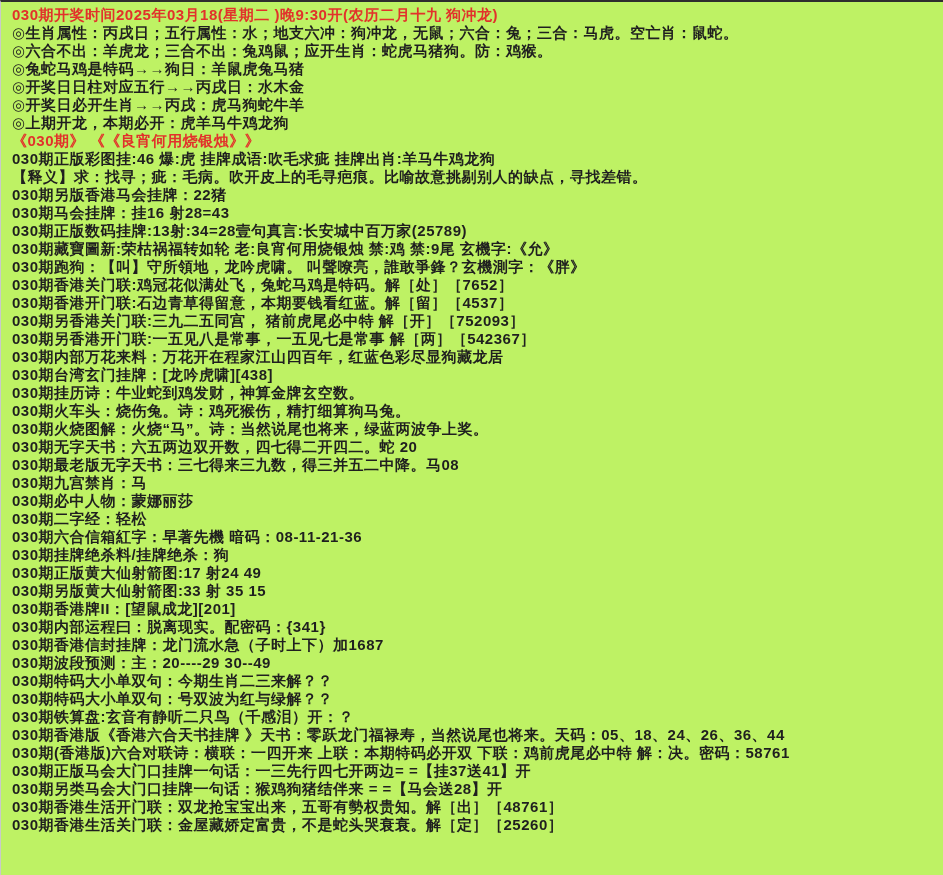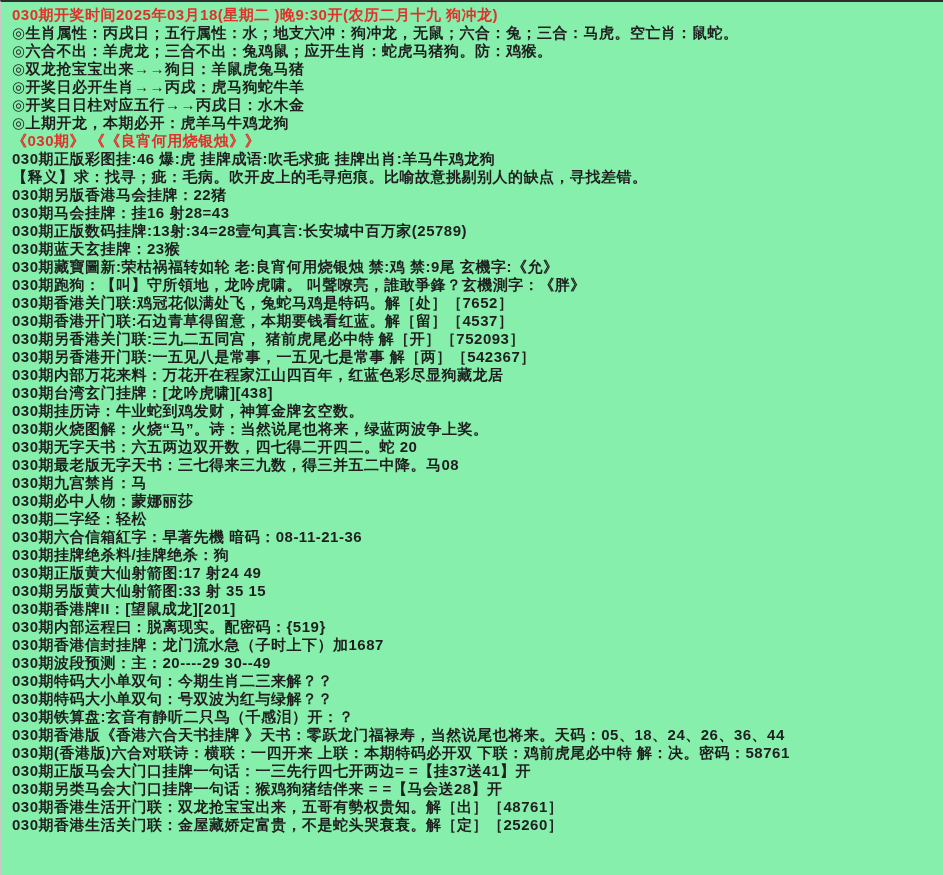--- a/index.html
+++ b/index.html
@@ -9,21 +9,21 @@
   }
   body {
     width: 943px;
     height: 875px;
     overflow: hidden;
   }
   .sheet {
     box-sizing: border-box;
     width: 943px;
     min-height: 875px;
-    background: #86efac;
+    background: #bef264;
     border-top: 2px solid #2e2e2e;
     border-left: 1px solid #c9c9c9;
     padding: 4px 6px 0 11px;
   }
   .line {
     font-family: "Liberation Sans", "DejaVu Sans", sans-serif;
     font-weight: bold;
     font-size: 15px;
     line-height: 18px;
     height: 18px;
@@ -37,52 +37,52 @@
   }
 </style>
 </head>
 <body>
 
 <div class="sheet">
   <div id="lines-container">
       <div class="line red">030期开奖时间2025年03月18(星期二 )晚9:30开(农历二月十九 狗冲龙)</div>
       <div class="line">◎生肖属性：丙戌日；五行属性：水；地支六冲：狗冲龙，无鼠；六合：兔；三合：马虎。空亡肖：鼠蛇。</div>
       <div class="line">◎六合不出：羊虎龙；三合不出：兔鸡鼠；应开生肖：蛇虎马猪狗。防：鸡猴。</div>
-      <div class="line">◎双龙抢宝宝出来→→狗日：羊鼠虎兔马猪</div>
+      <div class="line">◎兔蛇马鸡是特码→→狗日：羊鼠虎兔马猪</div>
+      <div class="line">◎开奖日日柱对应五行→→丙戌日：水木金</div>
       <div class="line">◎开奖日必开生肖→→丙戌：虎马狗蛇牛羊</div>
-      <div class="line">◎开奖日日柱对应五行→→丙戌日：水木金</div>
       <div class="line">◎上期开龙，本期必开：虎羊马牛鸡龙狗</div>
       <div class="line red">《030期》 《《良宵何用烧银烛》》</div>
       <div class="line">030期正版彩图挂:46 爆:虎 挂牌成语:吹毛求疵 挂牌出肖:羊马牛鸡龙狗</div>
       <div class="line">【释义】求：找寻；疵：毛病。吹开皮上的毛寻疤痕。比喻故意挑剔别人的缺点，寻找差错。</div>
       <div class="line">030期另版香港马会挂牌：22猪</div>
       <div class="line">030期马会挂牌：挂16 射28=43</div>
       <div class="line">030期正版数码挂牌:13射:34=28壹句真言:长安城中百万家(25789)</div>
-      <div class="line">030期蓝天玄挂牌：23猴</div>
       <div class="line">030期藏寶圖新:荣枯祸福转如轮 老:良宵何用烧银烛 禁:鸡 禁:9尾 玄機字:《允》</div>
       <div class="line">030期跑狗：【叫】守所領地，龙吟虎啸。 叫聲嘹亮，誰敢爭鋒？玄機測字：《胖》</div>
       <div class="line">030期香港关门联:鸡冠花似满处飞，兔蛇马鸡是特码。解［处］［7652］</div>
       <div class="line">030期香港开门联:石边青草得留意，本期要钱看红蓝。解［留］［4537］</div>
       <div class="line">030期另香港关门联:三九二五同宫， 猪前虎尾必中特 解［开］［752093］</div>
       <div class="line">030期另香港开门联:一五见八是常事，一五见七是常事 解［两］［542367］</div>
       <div class="line">030期内部万花来料：万花开在程家江山四百年，红蓝色彩尽显狗藏龙居</div>
       <div class="line">030期台湾玄门挂牌：[龙吟虎啸][438]</div>
       <div class="line">030期挂历诗：牛业蛇到鸡发财，神算金牌玄空数。</div>
+      <div class="line">030期火车头：烧伤兔。诗：鸡死猴伤，精打细算狗马兔。</div>
       <div class="line">030期火烧图解：火烧“马”。诗：当然说尾也将来，绿蓝两波争上奖。</div>
       <div class="line">030期无字天书：六五两边双开数，四七得二开四二。蛇 20</div>
       <div class="line">030期最老版无字天书：三七得来三九数，得三并五二中降。马08</div>
       <div class="line">030期九宫禁肖：马</div>
       <div class="line">030期必中人物：蒙娜丽莎</div>
       <div class="line">030期二字经：轻松</div>
       <div class="line">030期六合信箱紅字：早著先機 暗码：08-11-21-36</div>
       <div class="line">030期挂牌绝杀料/挂牌绝杀：狗</div>
       <div class="line">030期正版黄大仙射箭图:17 射24 49</div>
       <div class="line">030期另版黄大仙射箭图:33 射 35 15</div>
       <div class="line">030期香港牌II：[望鼠成龙][201]</div>
-      <div class="line">030期内部运程曰：脱离现实。配密码：{519}</div>
+      <div class="line">030期内部运程曰：脱离现实。配密码：{341}</div>
       <div class="line">030期香港信封挂牌：龙门流水急（子时上下）加1687</div>
       <div class="line">030期波段预测：主：20----29 30--49</div>
       <div class="line">030期特码大小单双句：今期生肖二三来解？？</div>
       <div class="line">030期特码大小单双句：号双波为红与绿解？？</div>
       <div class="line">030期铁算盘:玄音有静听二只鸟（千感泪）开：？</div>
       <div class="line">030期香港版《香港六合天书挂牌 》天书：零跃龙门福禄寿，当然说尾也将来。天码：05、18、24、26、36、44</div>
       <div class="line">030期(香港版)六合对联诗：横联：一四开来 上联：本期特码必开双 下联：鸡前虎尾必中特 解：决。密码：58761</div>
       <div class="line">030期正版马会大门口挂牌一句话：一三先行四七开两边= =【挂37送41】开</div>
       <div class="line">030期另类马会大门口挂牌一句话：猴鸡狗猪结伴来 = =【马会送28】开</div>
       <div class="line">030期香港生活开门联：双龙抢宝宝出来，五哥有勢权贵知。解［出］［48761］</div>

